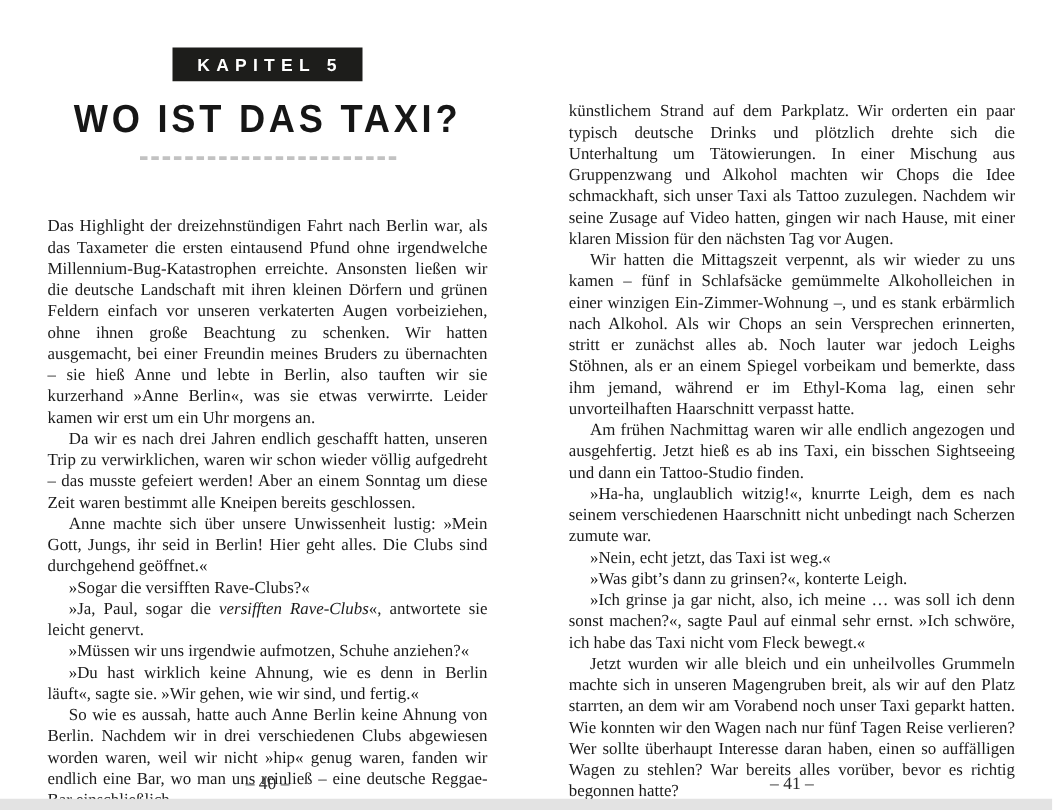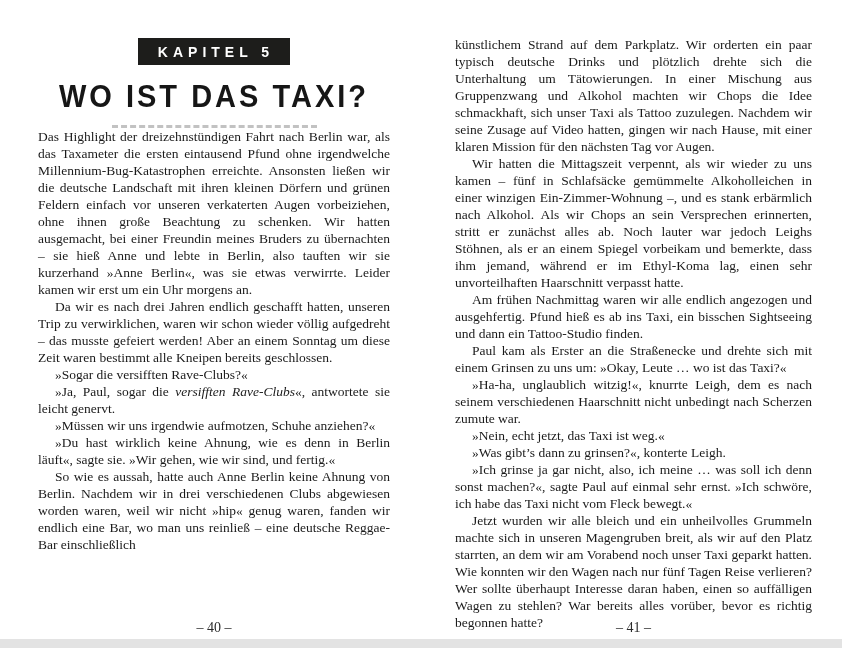--- a/index.html
+++ b/index.html
@@ -51,20 +51,21 @@
     width: 205px;
     margin: 0 auto;
     border-top: 3px dashed #c2c2c2;
     height: 0;
   }
 
   .body-text {
     font-size: 13.5px;
     line-height: 17px;
     text-align: justify;
+    margin-top: 44px;
   }
   .page.left  .body-text { }
   .page.right .body-text { padding-top: 36px; }
 
   .body-text p {
     margin: 0;
   }
   .body-text p.indent {
     text-indent: 17px;
   }
@@ -95,35 +96,35 @@
 
   <div class="page left">
     <header class="chapter-head">
       <div class="badge">KAPITEL 5</div>
       <h1 class="title">WO IST DAS TAXI?</h1>
       <div class="dashes"></div>
     </header>
     <div class="body-text">
         <p>Das Highlight der dreizehnstündigen Fahrt nach Berlin war, als das Taxameter die ersten eintausend Pfund ohne irgendwelche Millennium-Bug-Katastrophen erreichte. Ansonsten ließen wir die deutsche Landschaft mit ihren kleinen Dörfern und grünen Feldern einfach vor unseren verkaterten Augen vorbeiziehen, ohne ihnen große Beachtung zu schenken. Wir hatten ausgemacht, bei einer Freundin meines Bruders zu übernachten – sie hieß Anne und lebte in Berlin, also tauften wir sie kurzerhand »Anne Berlin«, was sie etwas verwirrte. Leider kamen wir erst um ein Uhr morgens an.</p>
         <p class="indent">Da wir es nach drei Jahren endlich geschafft hatten, unseren Trip zu verwirklichen, waren wir schon wieder völlig aufgedreht – das musste gefeiert werden! Aber an einem Sonntag um diese Zeit waren bestimmt alle Kneipen bereits geschlossen.</p>
+        <p class="indent">Anne machte sich über unsere Unwissenheit lustig: »Mein Gott, Jungs, ihr seid in Berlin! Hier geht alles. Die Clubs sind durchgehend geöffnet.«</p>
         <p class="indent">»Sogar die versifften Rave-Clubs?«</p>
         <p class="indent">»Ja, Paul, sogar die <em>versifften Rave-Clubs</em>«, antwortete sie leicht genervt.</p>
         <p class="indent">»Müssen wir uns irgendwie aufmotzen, Schuhe anziehen?«</p>
         <p class="indent">»Du hast wirklich keine Ahnung, wie es denn in Berlin läuft«, sagte sie. »Wir gehen, wie wir sind, und fertig.«</p>
         <p class="indent">So wie es aussah, hatte auch Anne Berlin keine Ahnung von Berlin. Nachdem wir in drei verschiedenen Clubs abgewiesen worden waren, weil wir nicht »hip« genug waren, fanden wir endlich eine Bar, wo man uns reinließ – eine deutsche Reggae-Bar einschließlich</p>
       </div>
     <footer class="pagenum">– 40 –</footer>
   </div>
 
   <div class="page right">
     <div class="body-text">
         <p>künstlichem Strand auf dem Parkplatz. Wir orderten ein paar typisch deutsche Drinks und plötzlich drehte sich die Unterhaltung um Tätowierungen. In einer Mischung aus Gruppenzwang und Alkohol machten wir Chops die Idee schmackhaft, sich unser Taxi als Tattoo zuzulegen. Nachdem wir seine Zusage auf Video hatten, gingen wir nach Hause, mit einer klaren Mission für den nächsten Tag vor Augen.</p>
         <p class="indent">Wir hatten die Mittagszeit verpennt, als wir wieder zu uns kamen – fünf in Schlafsäcke gemümmelte Alkoholleichen in einer winzigen Ein-Zimmer-Wohnung –, und es stank erbärmlich nach Alkohol. Als wir Chops an sein Versprechen erinnerten, stritt er zunächst alles ab. Noch lauter war jedoch Leighs Stöhnen, als er an einem Spiegel vorbeikam und bemerkte, dass ihm jemand, während er im Ethyl-Koma lag, einen sehr unvorteilhaften Haarschnitt verpasst hatte.</p>
-        <p class="indent">Am frühen Nachmittag waren wir alle endlich angezogen und ausgehfertig. Pfund hieß es ab ins Taxi, ein bisschen Sightseeing und dann ein Tattoo-Studio finden.</p>
-        <p class="indent">Paul kam als Erster an die Straßenecke und drehte sich mit einem Grinsen zu uns um: »Okay, Leute … wo ist das Taxi?«</p>
+        <p class="indent">Am frühen Nachmittag waren wir alle endlich angezogen und ausgehfertig. Jetzt hieß es ab ins Taxi, ein bisschen Sightseeing und dann ein Tattoo-Studio finden.</p>
         <p class="indent">»Ha-ha, unglaublich witzig!«, knurrte Leigh, dem es nach seinem verschiedenen Haarschnitt nicht unbedingt nach Scherzen zumute war.</p>
         <p class="indent">»Nein, echt jetzt, das Taxi ist weg.«</p>
         <p class="indent">»Was gibt’s dann zu grinsen?«, konterte Leigh.</p>
         <p class="indent">»Ich grinse ja gar nicht, also, ich meine … was soll ich denn sonst machen?«, sagte Paul auf einmal sehr ernst. »Ich schwöre, ich habe das Taxi nicht vom Fleck bewegt.«</p>
         <p class="indent">Jetzt wurden wir alle bleich und ein unheilvolles Grummeln machte sich in unseren Magengruben breit, als wir auf den Platz starrten, an dem wir am Vorabend noch unser Taxi geparkt hatten. Wie konnten wir den Wagen nach nur fünf Tagen Reise verlieren? Wer sollte überhaupt Interesse daran haben, einen so auffälligen Wagen zu stehlen? War bereits alles vorüber, bevor es richtig begonnen hatte?</p>
       </div>
     <footer class="pagenum">– 41 –</footer>
   </div>
 
   <div class="photo-edge"></div>

